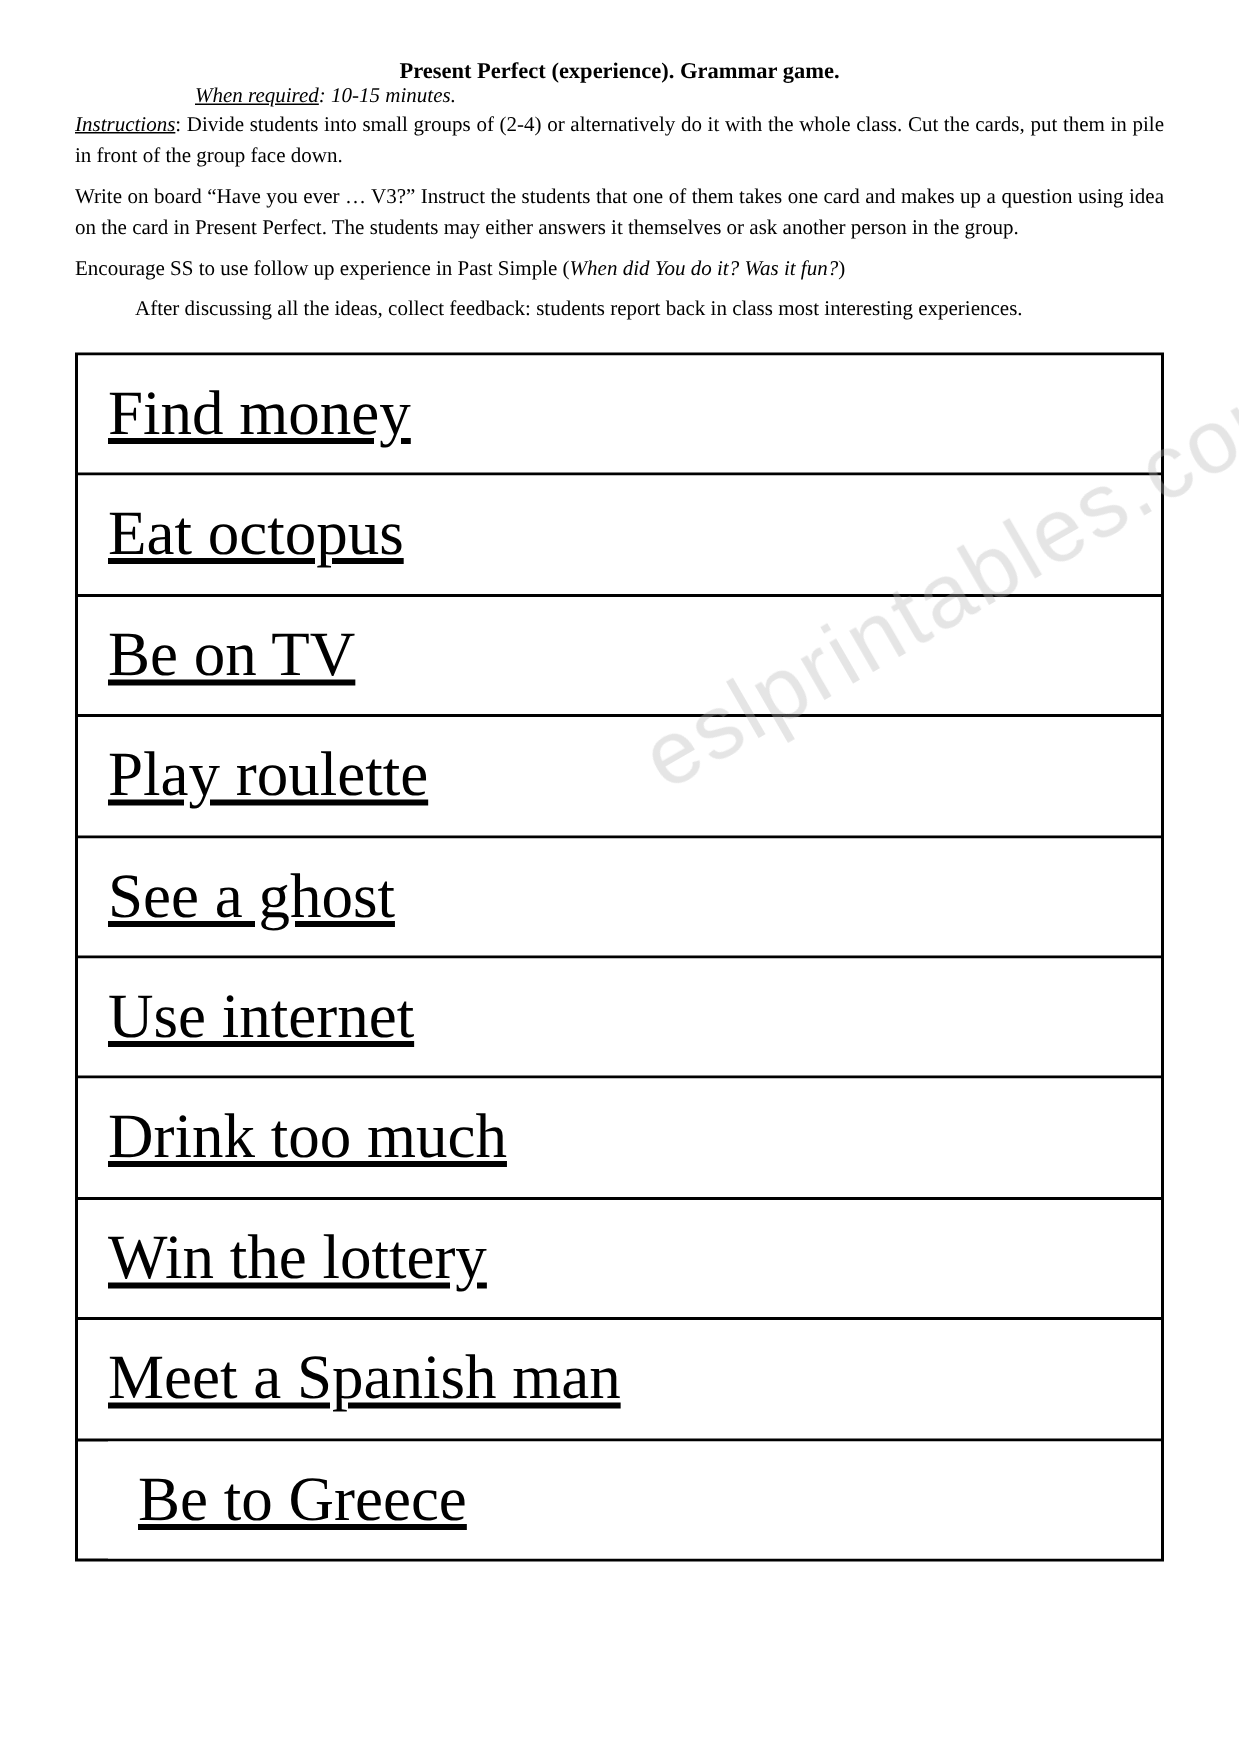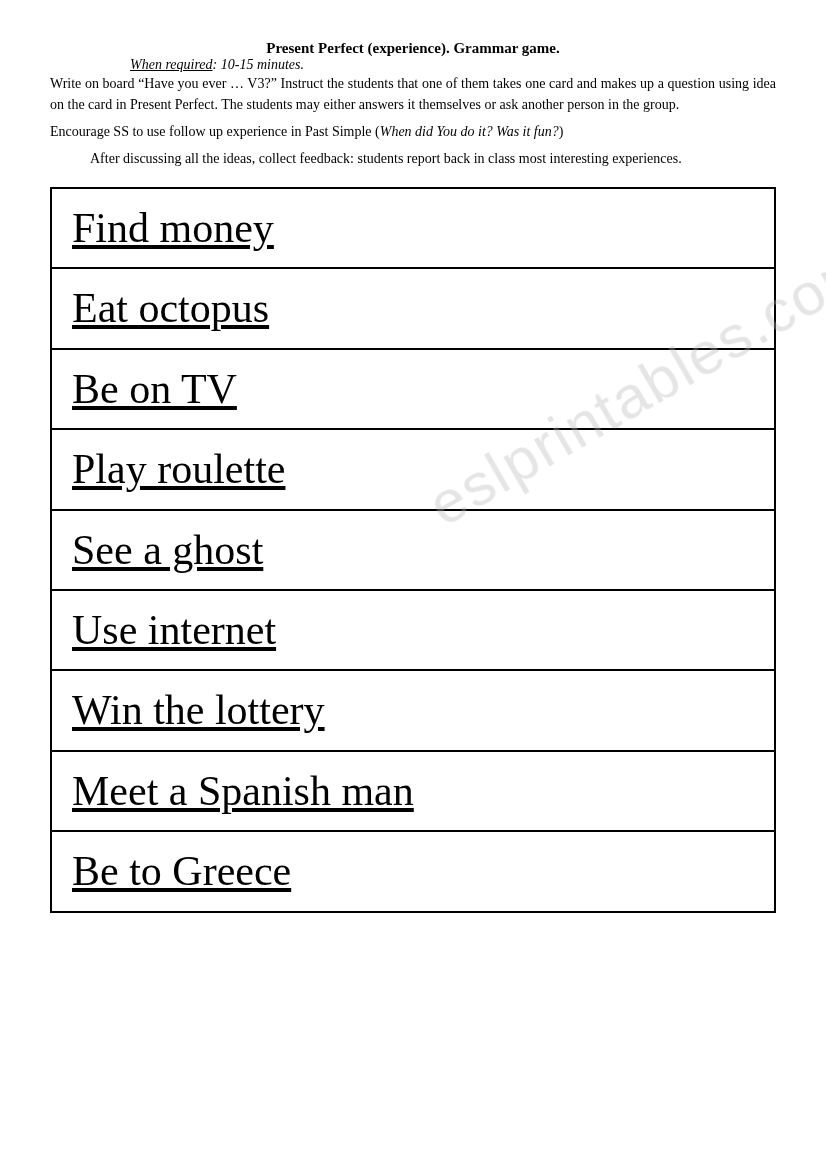--- a/index.html
+++ b/index.html
@@ -58,20 +58,21 @@
       border-bottom: 2px solid #000;
       padding: 14px 20px;
       font-size: 42px;
       font-family: 'Times New Roman', Times, serif;
       line-height: 1.2;
       background: #fff;
     }
 
     .card-item:last-child {
       border-bottom: none;
+      margin-left: 20px;
     }
 
     
     .watermark {
       position: fixed;
       top: 350px;
       left: 400px;
       font-size: 60px;
       color: rgba(180, 180, 180, 0.35);
       transform: rotate(-30deg);
@@ -88,20 +89,23 @@
 <div>
 
   <div class="header-section">
     <div class="title">Present Perfect (experience). Grammar game.</div>
   </div>
 
   <div class="time-line">
     <span style="font-style:italic; text-decoration:underline;">When required</span><span style="font-style:italic;">: 10-15 minutes.</span>
   </div>
 
+  <div class="instructions-block">
+    <span class="label">Instructions</span><span>: Divide students into small groups of (2-4) or alternatively do it with the whole class. Cut the cards, put them in pile in front of the group face down.</span>
+  </div>
 
   <div class="instructions-block">
     <span>Write on board “Have you ever … V3?” Instruct the students that one of them takes one card and makes up a question using idea on the card in Present Perfect. The students may either answers it themselves or ask another person in the group.</span>
   </div>
 
   <div class="instructions-block">
     <span>Encourage SS to use follow up experience in Past Simple (</span><span class="italic">When did You do it? Was it fun?</span><span>)</span>
   </div>
 
   <div class="instructions-block" style="margin-left: 40px;">
@@ -109,20 +113,21 @@
   </div>
 
   <div class="cards-container">
 
   <div class="card-item">Find money</div>
       <div class="card-item">Eat octopus</div>
       <div class="card-item">Be on TV</div>
       <div class="card-item">Play roulette</div>
       <div class="card-item">See a ghost</div>
       <div class="card-item">Use internet</div>
+      <div class="card-item">Drink too much</div>
       <div class="card-item">Win the lottery</div>
       <div class="card-item">Meet a Spanish man</div>
       <div class="card-item">Be to Greece</div>
     </div>
 
 </div>
 
 <div class="watermark">eslprintables.com</div>
 
 </body></html>

